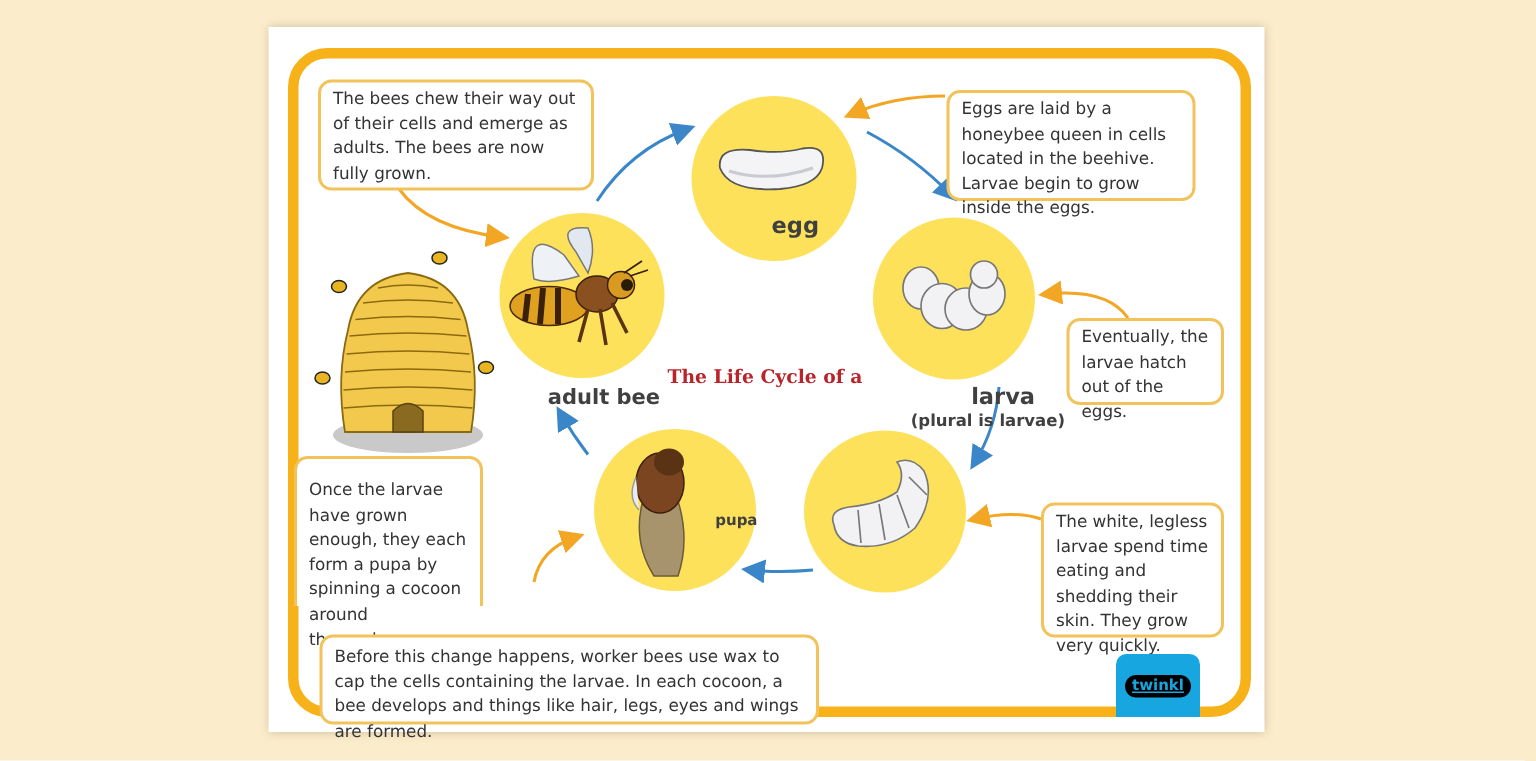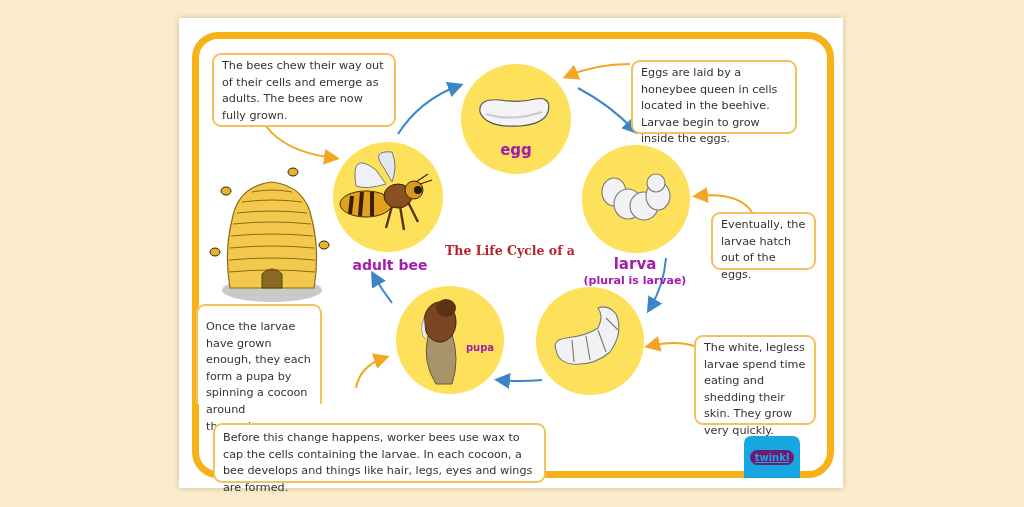--- a/index.html
+++ b/index.html
@@ -21,36 +21,36 @@
   .box {
     position:absolute; background:#fff;
     border:2px solid #f1c35a; border-radius:9px;
     font-size:11.2px; line-height:16.6px; color:#333;
     padding:3px 8px; box-sizing:border-box;
   }
   .circle {
     position:absolute; border-radius:50%; background:#fde15a;
   }
   .lbl {
-    position:absolute; color:#a21caf; font-weight:bold;
-    text-align:center; white-space:nowrap;
+    position:absolute; color:#404040; font-weight:bold;
+    text-align:right; white-space:nowrap;
   }
   svg.overlay { position:absolute; left:0; top:0; }
   .title {
     position:absolute; left:440px; top:213px; width:140px;
     text-align:center; color:#b8242a; font-weight:bold;
     font-size:12.5px; line-height:20px; font-family:"DejaVu Serif", serif;margin-top:28px;
   }
   .twinkl {
     position:absolute; left:744px; top:436px; width:56px; height:42px;
     background:#17a6e0; border-radius:7px 7px 0 0;
     display:flex; align-items:center; justify-content:center;
   }
   .twinkl span {
-    background:#701a75; color:#17a6e0; font-weight:bold; font-size:10px;
+    background:#000000; color:#17a6e0; font-weight:bold; font-size:10px;
     border-radius:10px; padding:2px 5px;text-decoration:underline;
   }
 </style>
 </head>
 <body>
 
 <div class="card"></div>
 <div class="frame"></div>
 
 <div class="circle" style="left:461px;top:64px;width:110px;height:110px;"></div>

